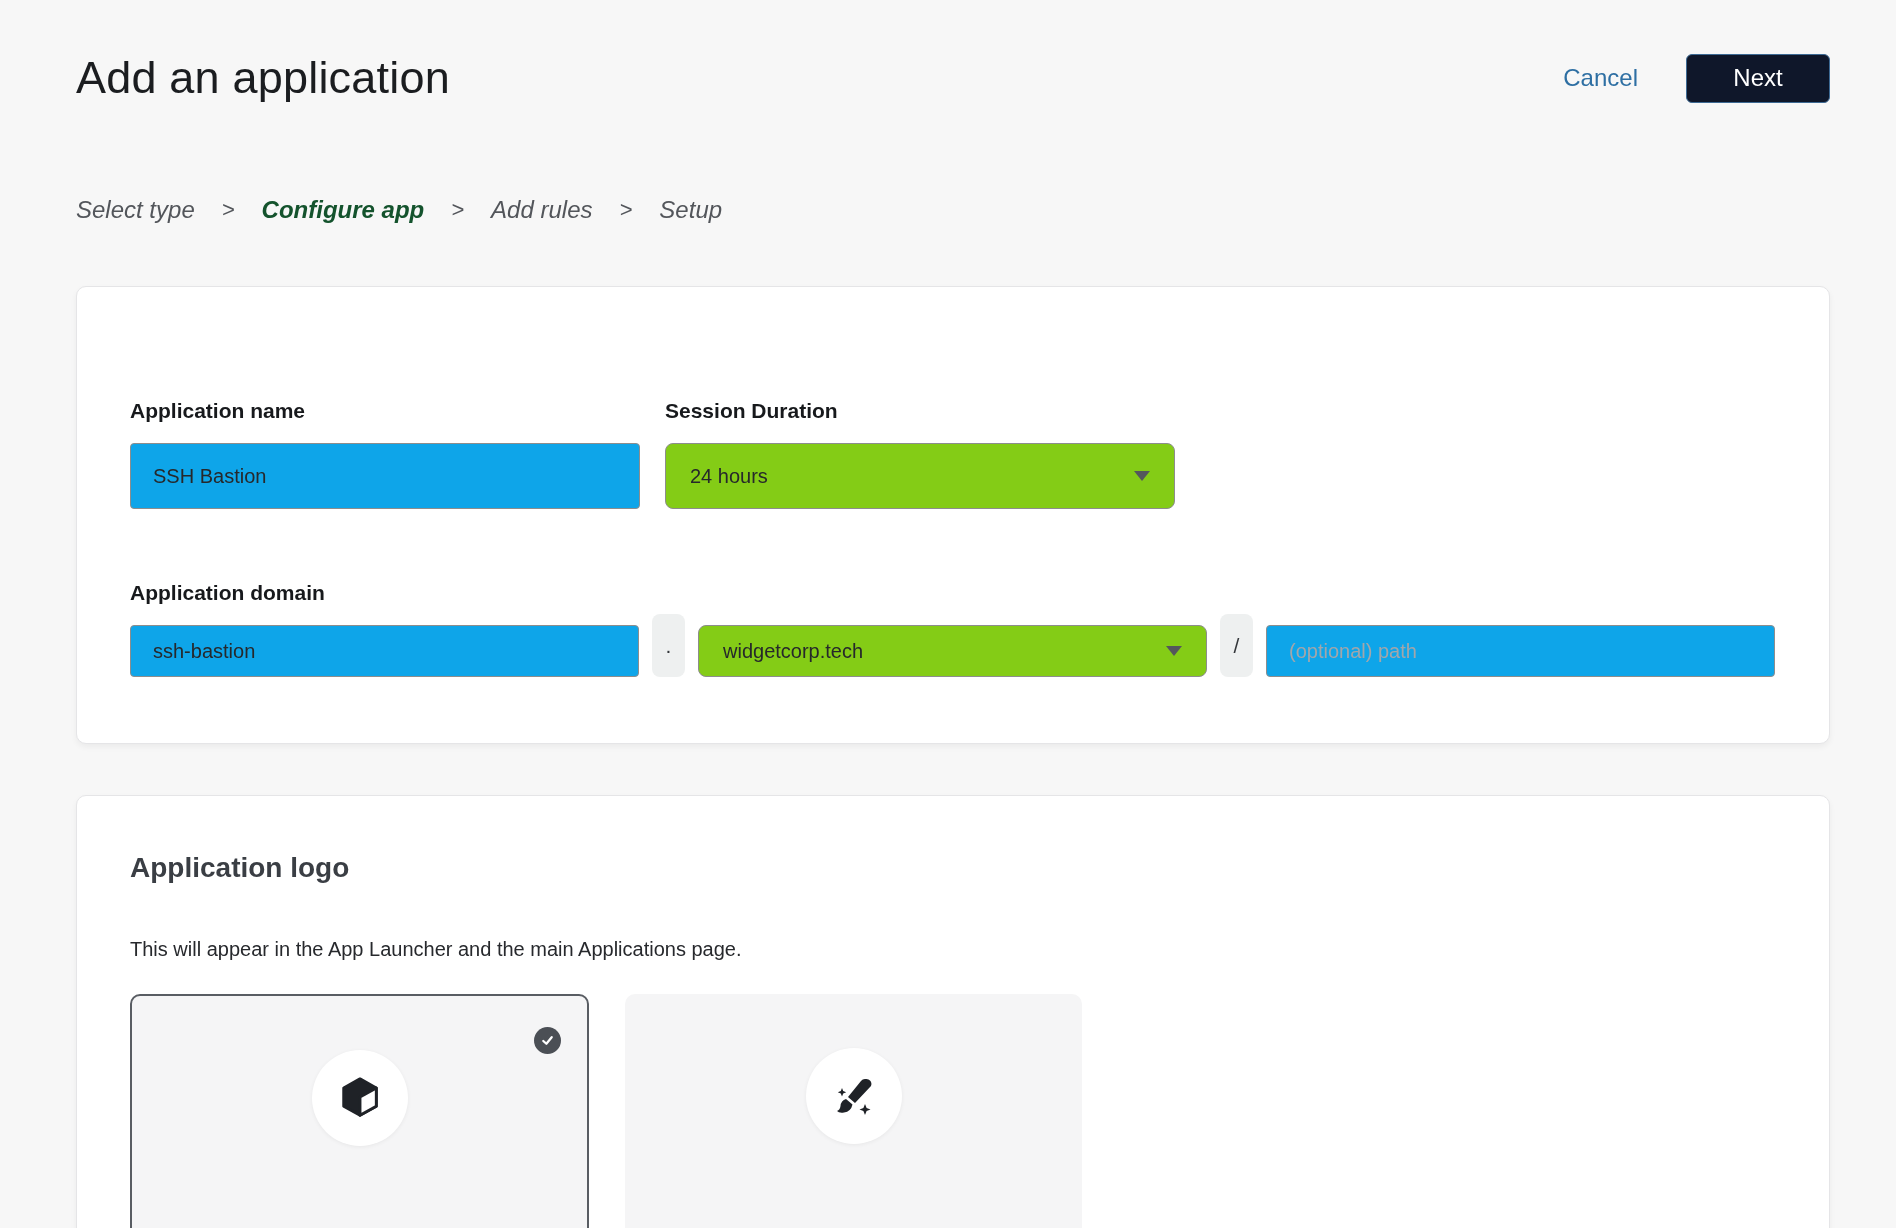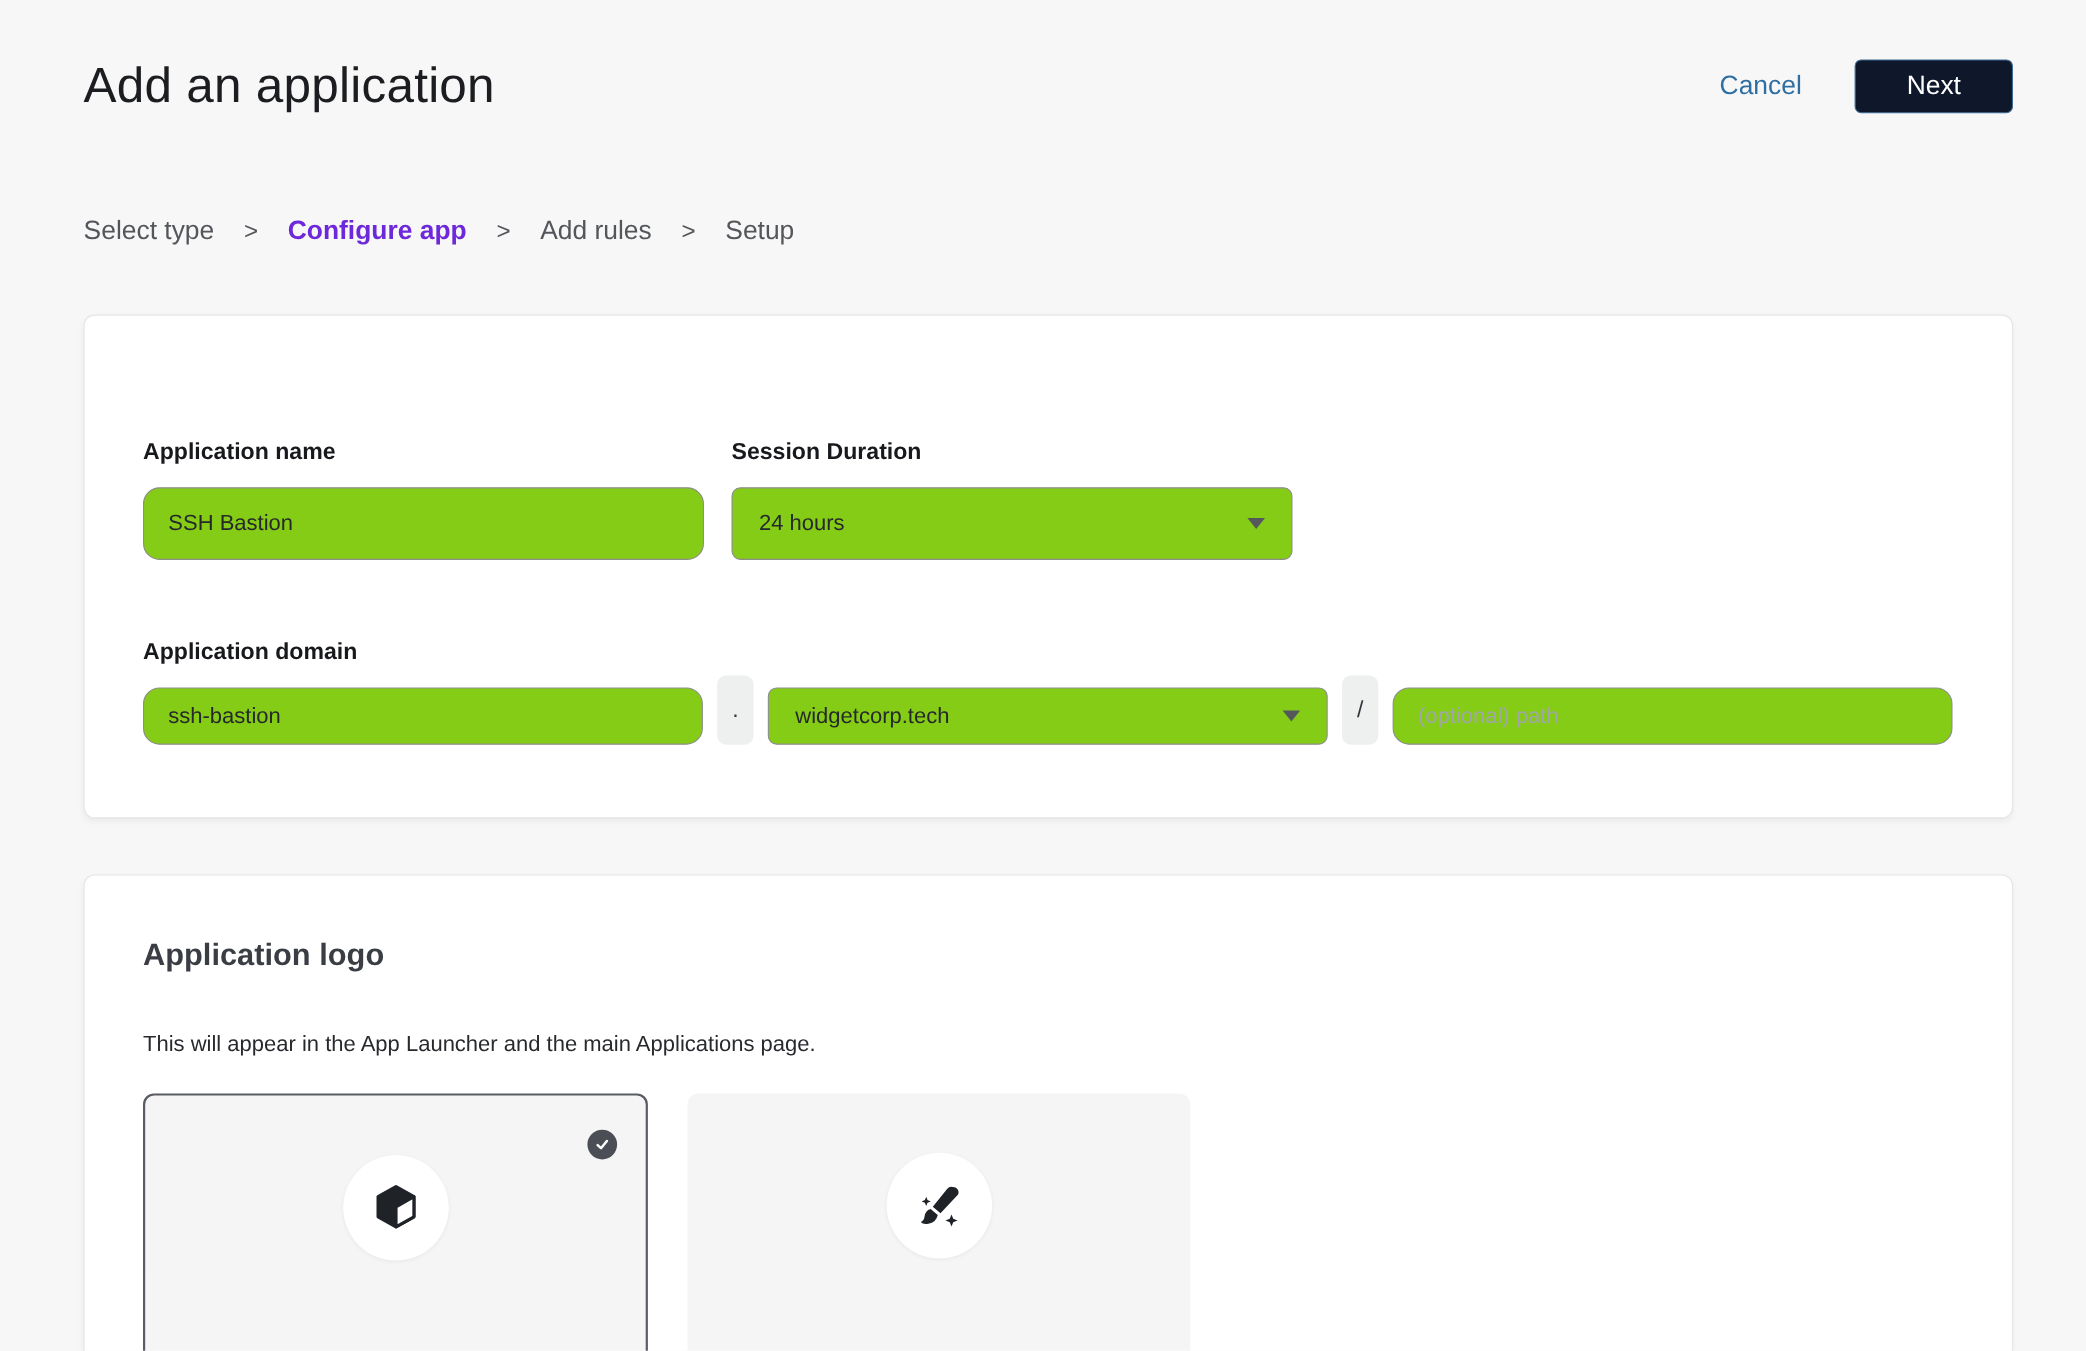--- a/index.html
+++ b/index.html
@@ -28,23 +28,23 @@
     background: #0f172a; border: 1px solid #3d6a94; border-radius: 6px;
     color: #ffffff; font-size: 24px; font-family: inherit;
     display: flex; align-items: center; justify-content: center;
     cursor: pointer;
   }
 
   
   .steps {
     margin-top: 92px;
     display: flex; align-items: center; gap: 27px;
-    font-size: 24px; color: #53565b;
-  }
-  .step.current { font-weight: 700; color: #6d28d9; }
+    font-size: 24px; color: #53565b; font-style: italic;
+  }
+  .step.current { font-weight: 700; color: #14532d; }
   .step-sep { color: #53565b; font-size: 22px; }
 
   
   .card {
     margin-top: 62px;
     width: 1754px;
     background: #ffffff;
     border: 1px solid #e5e5e7;
     border-radius: 10px;
     box-shadow: 0 3px 6px rgba(0,0,0,0.05);
@@ -56,24 +56,24 @@
   
   .field-row { display: flex; gap: 25px; margin-top: 56px; }
   .field { width: 510px; }
   .field-label {
     display: block;
     font-size: 21px; font-weight: 700; color: #17191c;
   }
   .text-input {
     margin-top: 20px;
     width: 100%; height: 66px;
-    border: 1px solid #8d8d8d; border-radius: 15px;
+    border: 1px solid #8d8d8d; border-radius: 4px;
     padding: 0 22px;
     font-size: 20px; color: #26282b; font-family: inherit;
-    background: #84cc16; outline: none;
+    background: #0ea5e9; outline: none;
   }
   .text-input::placeholder { color: #a2a6ab; }
   .select {
     margin-top: 20px;
     width: 100%; height: 66px;
     border: 1px solid #8d8d8d; border-radius: 8px;
     padding: 0 24px;
     display: flex; align-items: center; justify-content: space-between;
     font-size: 20px; color: #26282b;
     background: #84cc16; cursor: pointer;

